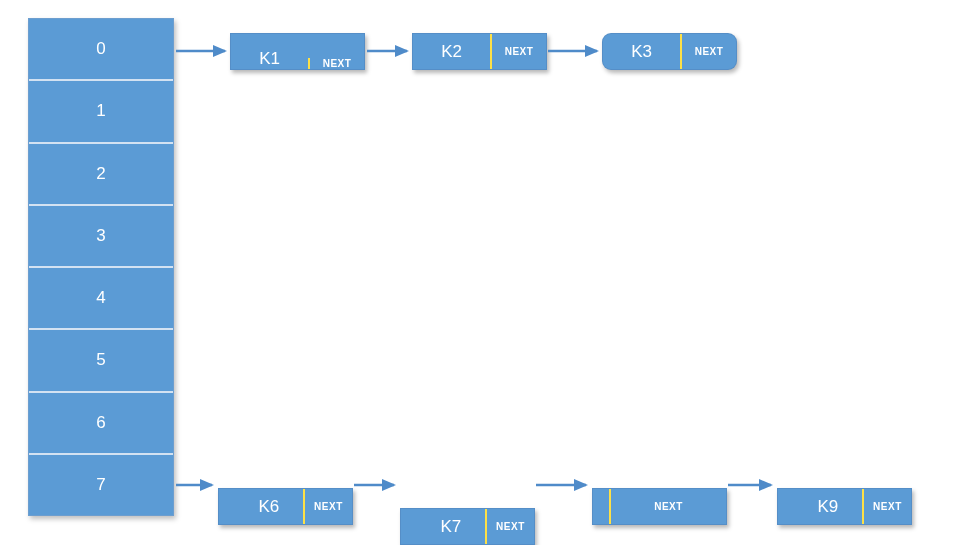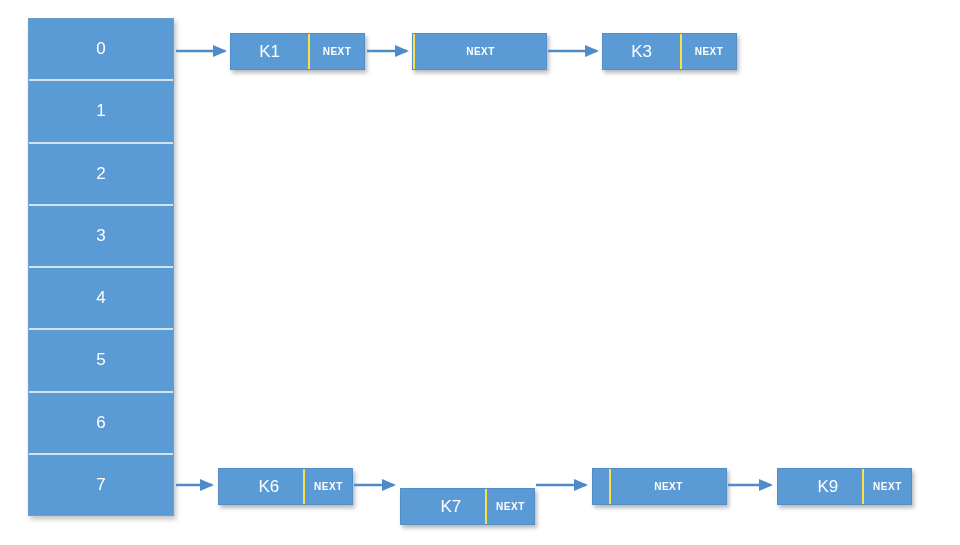--- a/index.html
+++ b/index.html
@@ -60,21 +60,21 @@
     flex: 1 1 auto;
     display: flex;
     align-items: center;
     justify-content: center;
     font-size: 10px;
     font-weight: bold;
     letter-spacing: 0.5px;
     border-left: 2px solid #fde047;
   }
   .row-top { top: 33px; }
-  .row-bottom { top: 468px; padding-left: 16px; }
+  .row-bottom { top: 488px; padding-left: 16px; }
 
   
   svg.arrows {
     position: absolute;
     left: 0; top: 0;
     width: 960px; height: 545px;
     pointer-events: none;
   }
   svg.arrows line { stroke: #4f8bc9; stroke-width: 2.5; }
 </style>
@@ -103,28 +103,29 @@
         <span>5</span>
       </div>
     <div class="bucket">
         <span>6</span>
       </div>
     <div class="bucket">
         <span>7</span>
       </div>
   </div>
 
-  <div class="node row-top" style="left:230px;">
+  <div class="node row-top" style="left:230px;align-items:flex-end;">
     <div class="key">K1</div>
     <div class="next">NEXT</div>
   </div>
   <div class="node row-top" style="left:412px;">
+    <div class="key">K2</div>
     <div class="next">NEXT</div>
   </div>
-  <div class="node row-top" style="left:602px;">
+  <div class="node row-top" style="left:602px;border-radius:9px;">
     <div class="key">K3</div>
     <div class="next">NEXT</div>
   </div>
 
   <div class="node row-bottom" style="left:218px;">
     <div class="key">K6</div>
     <div class="next">NEXT</div>
   </div>
   <div class="node row-bottom" style="left:400px;margin-top:20px;">
     <div class="key">K7</div>

